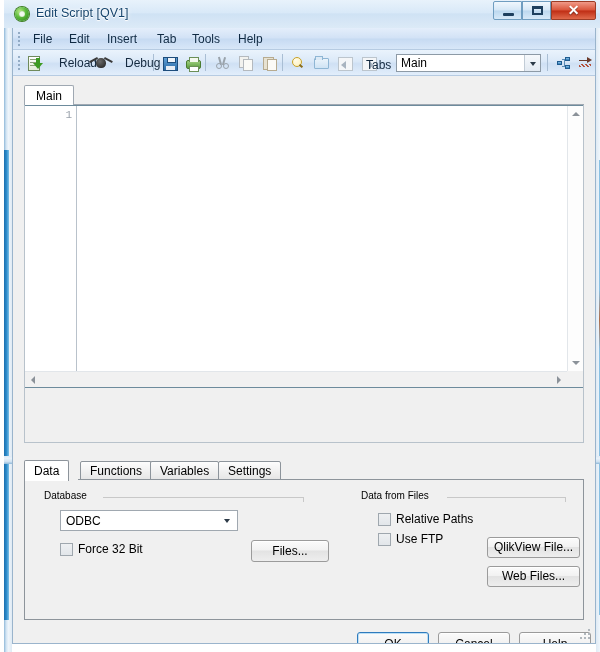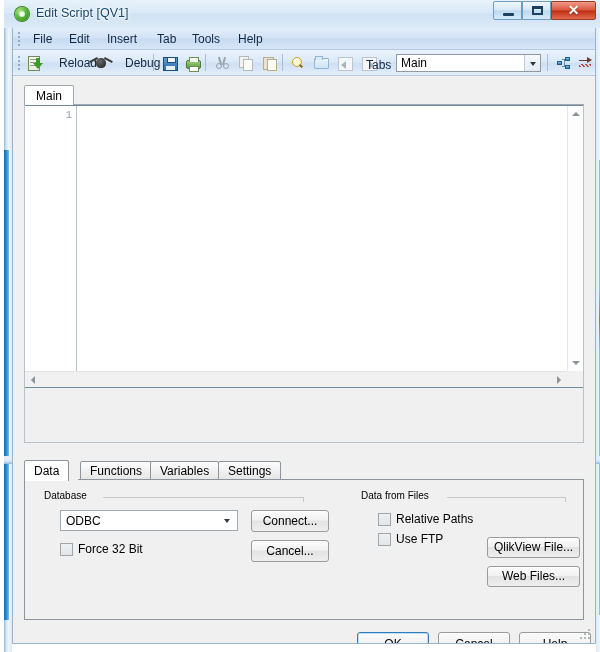--- a/index.html
+++ b/index.html
@@ -767,22 +767,21 @@
         <span class="cb-btn">
           <span class="caret-down"></span>
         </span>
       </div>
 
       <div class="chk-wrap" style="left:35px; top:62px;">
         <span class="chk-box"></span>
         <span>Force 32 Bit</span>
       </div>
 
-      <div class="btn" style="left:226px; top:30px; width:78px; height:22px; line-height:20px;">Connect...</div>
-      <div class="btn" style="left:226px; top:60px; width:78px; height:22px; line-height:20px;">Cancel...</div>
+      <div class="btn" style="left:226px; top:60px; width:78px; height:22px; line-height:20px;">Files...</div>
 
       <div class="group-label" style="left:336px; top:10px;">Data from Files</div>
       <div class="group-rule" style="left:422px; top:17px; width:118px;"></div>
       <div class="group-tick" style="left:540px; top:17px; height:5px;"></div>
 
       <div class="chk-wrap" style="left:353px; top:32px;">
         <span class="chk-box"></span>
         <span>Relative Paths</span>
       </div>
       <div class="chk-wrap" style="left:353px; top:52px;">

